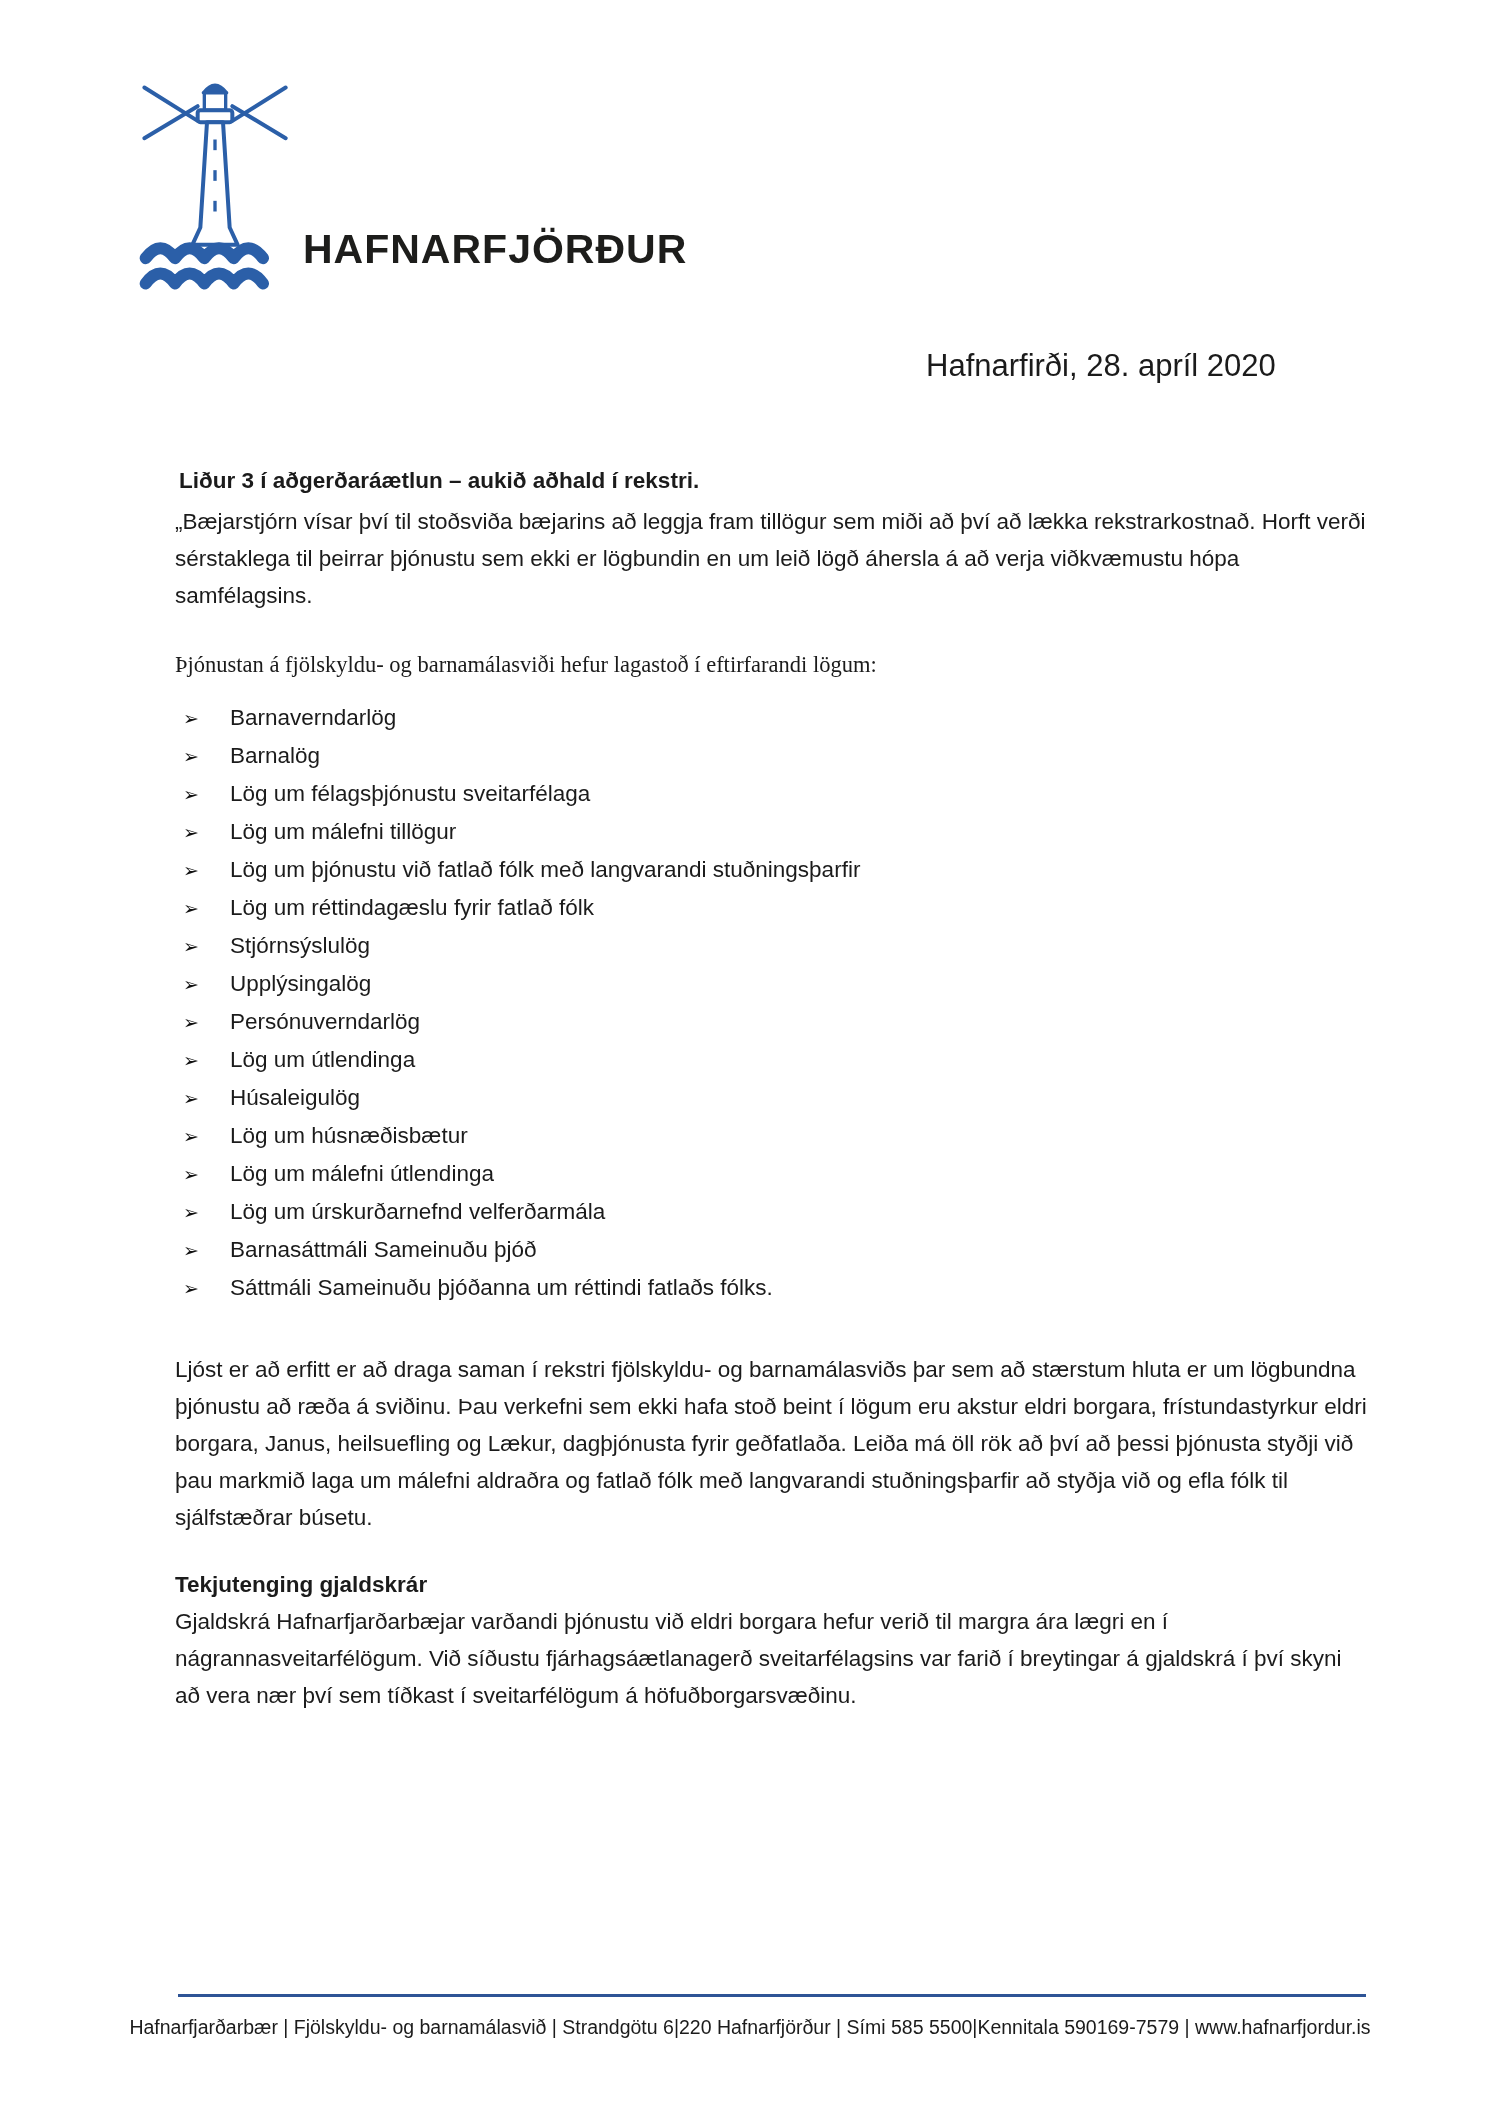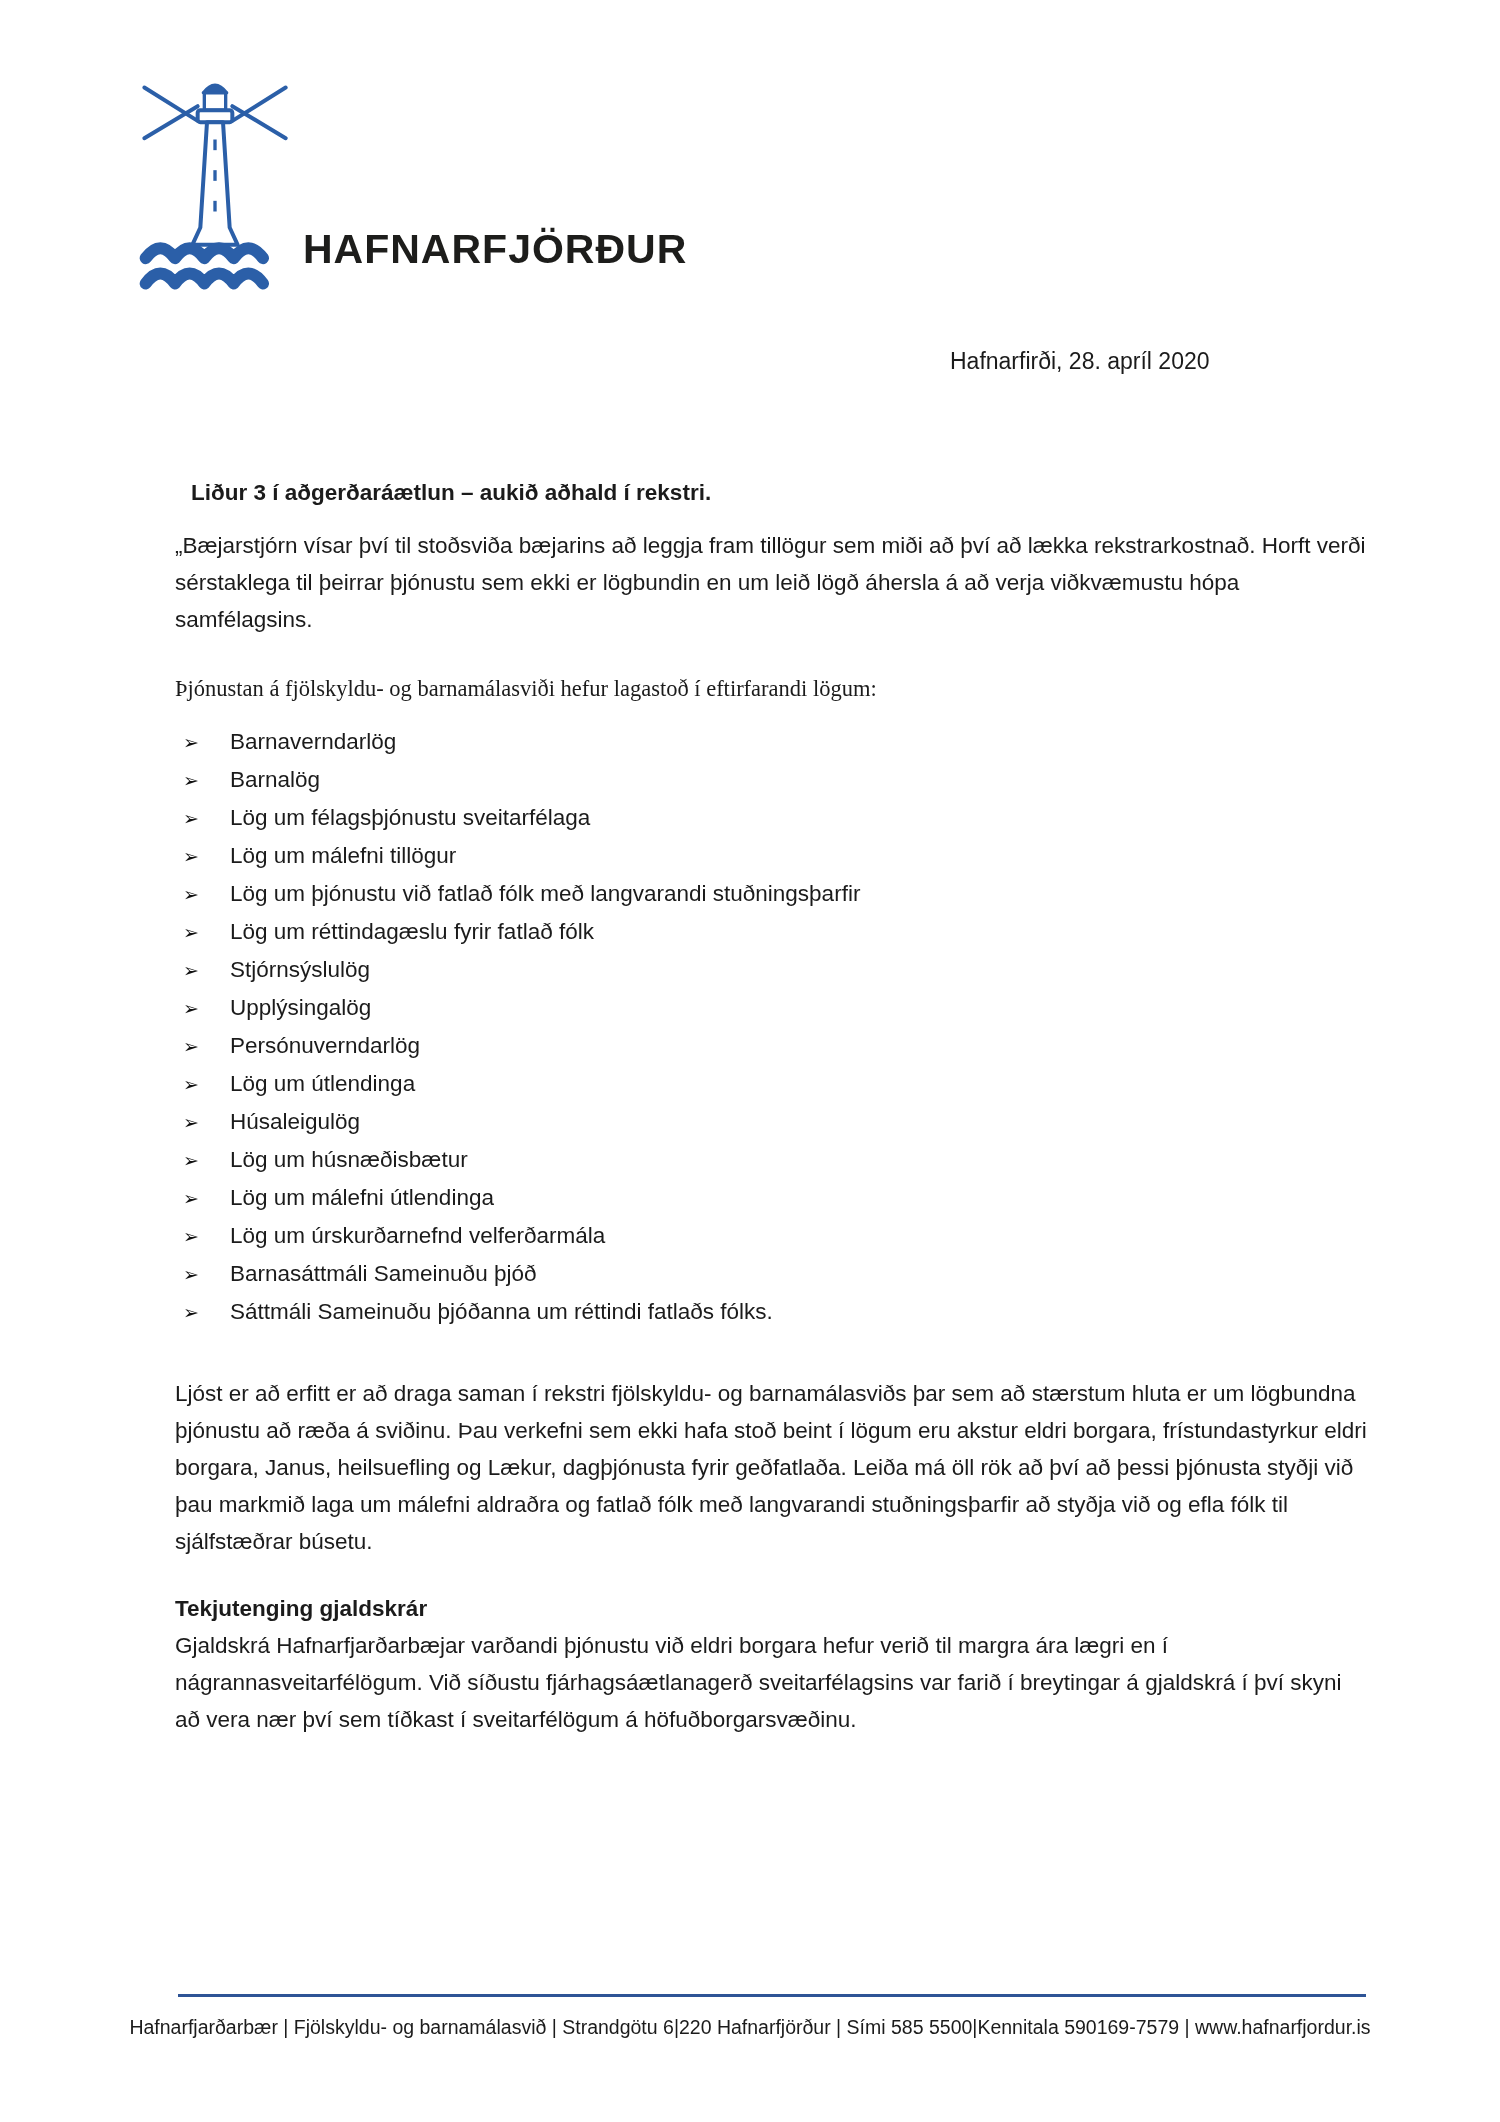--- a/index.html
+++ b/index.html
@@ -15,32 +15,32 @@
   
   .logo-block{position:absolute;left:135px;top:70px;width:620px;height:230px;}
   .logo-mark{position:absolute;left:0;top:0;}
   .logo-text{
     position:absolute;left:168px;top:156px;
     font-size:41px;font-weight:bold;letter-spacing:1px;
     color:#1d1d1b;white-space:nowrap;
   }
   
   .date-line{
-    position:absolute;left:950px;top:348px;
-    font-size:23px;white-space:nowrap;
+    position:absolute;left:926px;top:348px;
+    font-size:31px;white-space:nowrap;
   }
   
   .content{
     position:absolute;left:175px;top:458px;width:1195px;
     font-size:22.5px;line-height:37px;
   }
   .subject{margin:0 0 50px 0;white-space:nowrap;}
   .subject-prefix{font-size:21px;font-weight:bold;}
   .subject-title{font-size:29px;font-weight:bold;margin-left:10px;}
-  .section-heading{font-weight:bold;margin:16px;}
+  .section-heading{font-weight:bold;margin:4px;}
   .para{margin:0;}
   .list-intro{margin:32px 0 8px 0;font-family:Liberation Serif, serif;}
   .law-list{list-style:none;margin:16px 0 0 0;padding:0;}
   .law-list li{display:flex;align-items:baseline;padding-left:8px;}
   .bullet{width:47px;flex:0 0 47px;font-size:19px;color:#111;}
   .para-after-list{margin-top:44px;}
   .heading-2{font-weight:bold;margin:30px 0 0 0;}
   .para-last{}
   
   .footer-rule{

